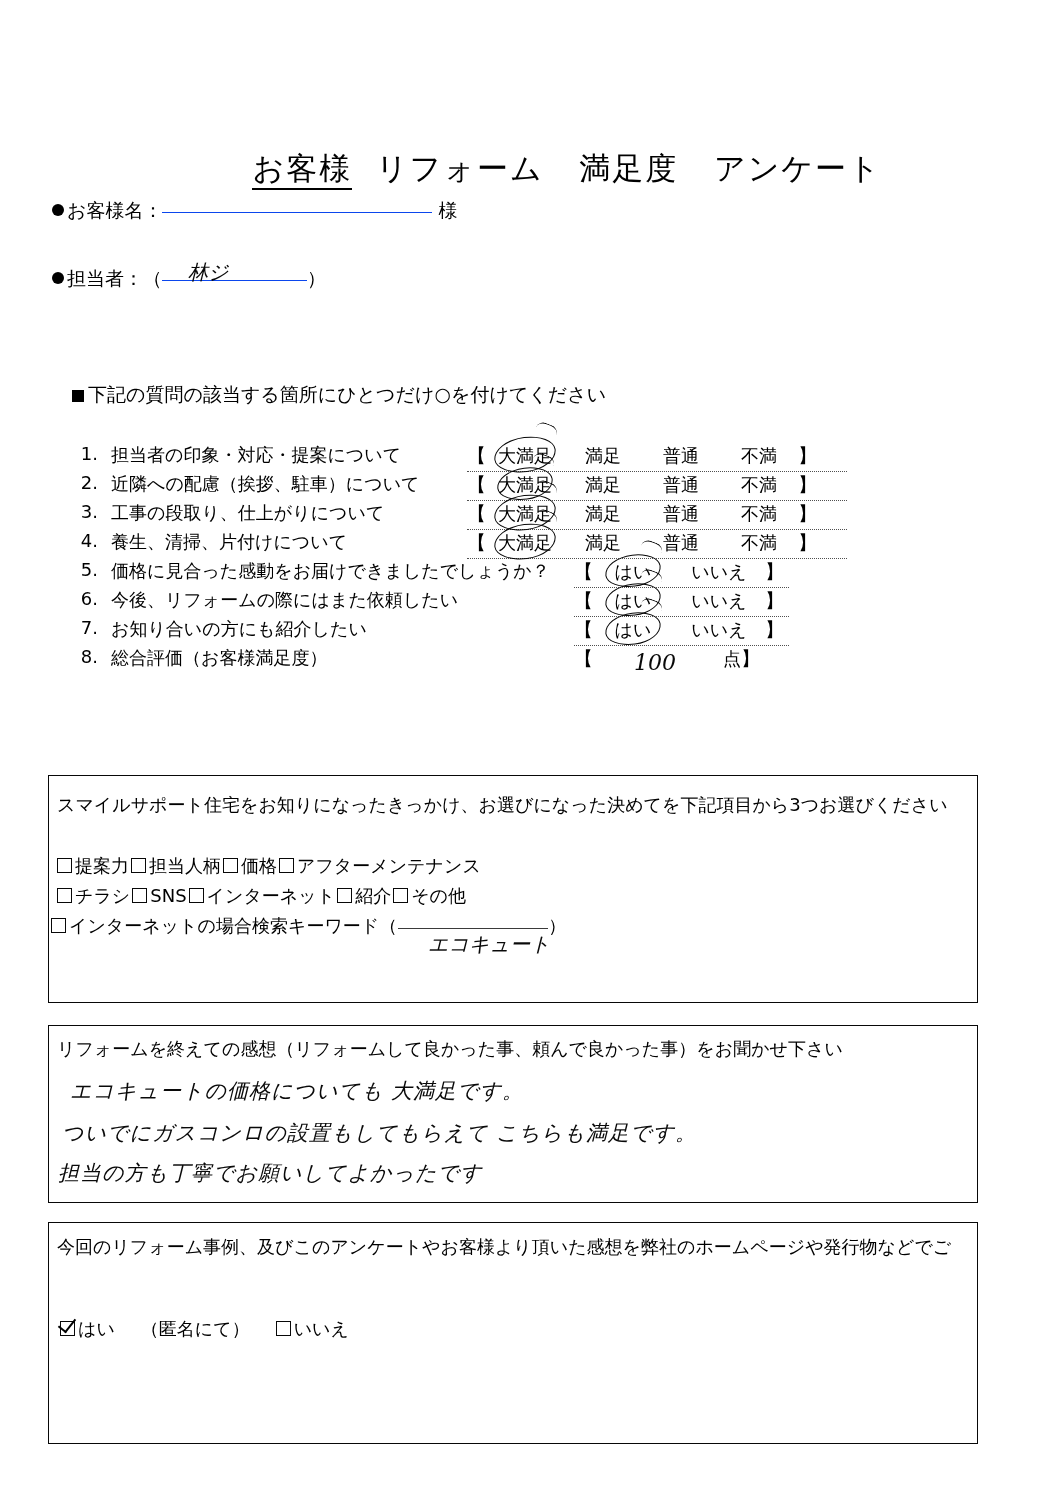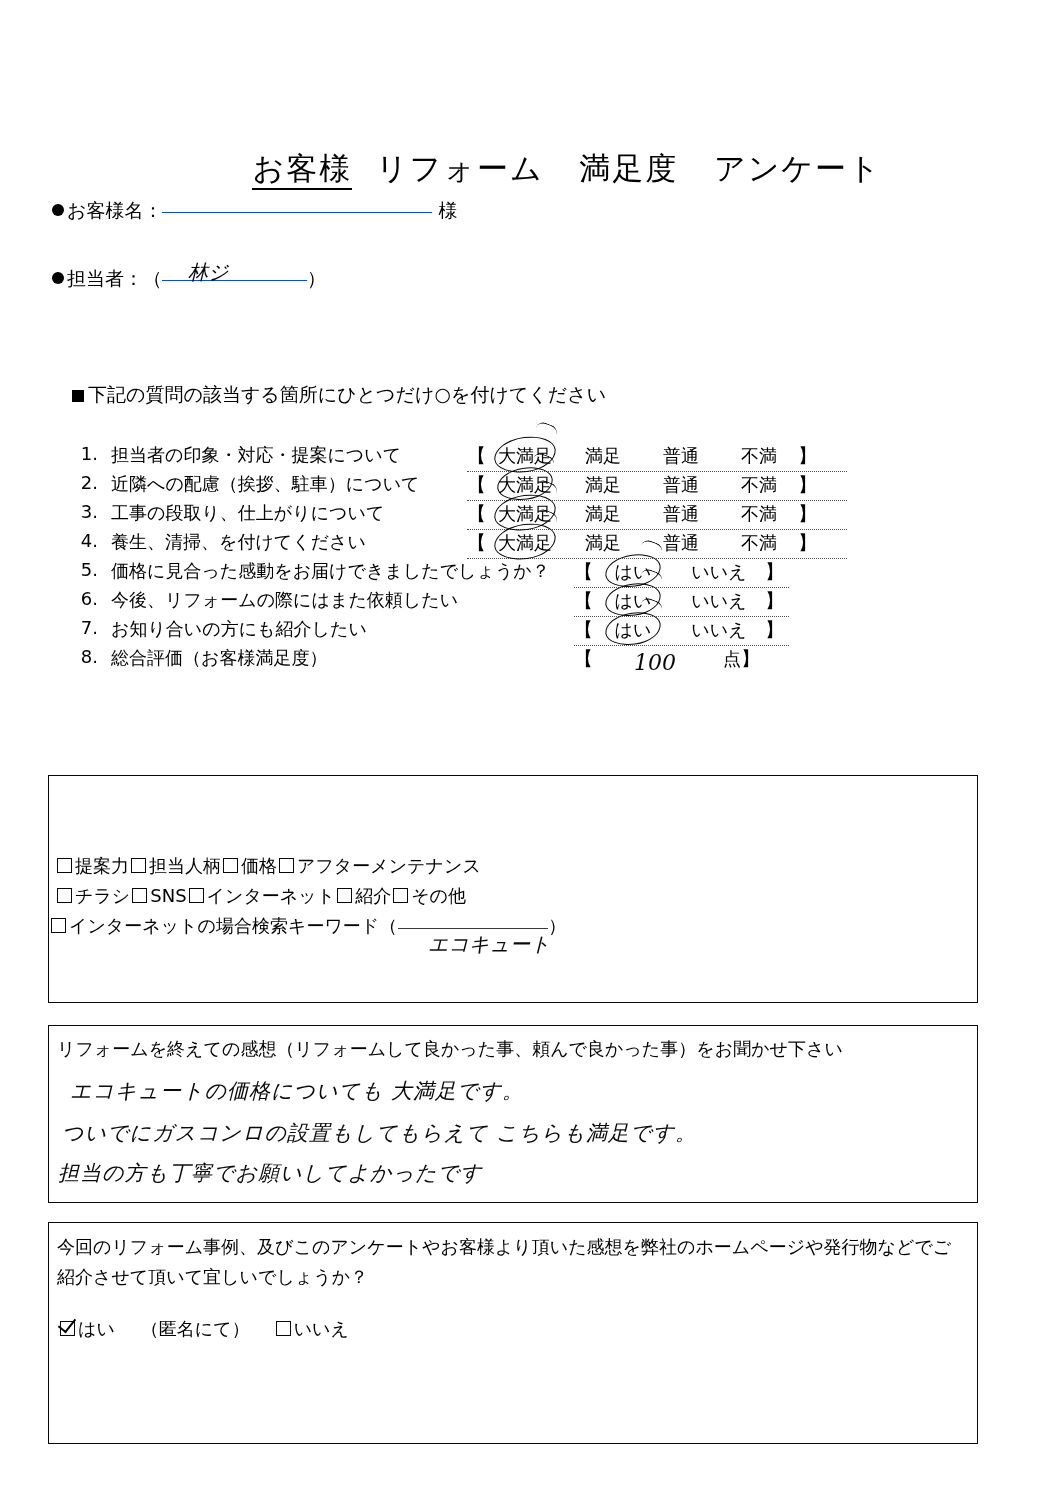--- a/index.html
+++ b/index.html
@@ -278,21 +278,21 @@
     <div class="qrow">
       <span class="qnum">3.</span>
       <span class="qtext">工事の段取り、仕上がりについて</span>
       <span class="qans w4">
         <span class="brk">【</span><span class="opt"><span>大満足</span><span class="circ"></span></span><span class="opt">満足</span><span class="opt">普通</span><span class="opt">不満</span><span class="brk">】</span>
       </span>
     </div>
 
     <div class="qrow">
       <span class="qnum">4.</span>
-      <span class="qtext">養生、清掃、を付けてください</span>
+      <span class="qtext">養生、清掃、片付けについて</span>
       <span class="qans w4">
         <span class="brk">【</span><span class="opt"><span>大満足</span><span class="circ"></span></span><span class="opt">満足</span><span class="opt">普通</span><span class="opt">不満</span><span class="brk">】</span>
       </span>
     </div>
 
     <div class="qrow">
       <span class="qnum">5.</span>
       <span class="qtext">価格に見合った感動をお届けできましたでしょうか？</span>
       <span class="qans w2">
         <span class="brk">【</span><span class="opt-yes"><span>はい</span><span class="circ tight"></span></span><span class="opt-no">いいえ</span><span class="brk">】</span>
@@ -321,20 +321,21 @@
       <span class="qans score" style="border-bottom:none;">
         <span class="brk">【</span>
         <span class="hand score-hand">100</span>
         <span class="score-unit"><span>点</span><span class="brk">】</span></span>
       </span>
     </div>
 
   </div>
 
   <div class="box" style="left:48px; top:775px; width:930px; height:228px;"></div>
+  <div class="box-head doc-text" style="left:57px; top:790px; width:912px;">スマイルサポート住宅をお知りになったきっかけ、お選びになった決めてを下記項目から3つお選びください</div>
 
   <div class="chk-line doc-text" style="position:absolute; left:57px; top:850px;">
     <span class="chk"></span><span>提案力</span><span class="chk" style="margin-left:2px;"></span><span>担当人柄</span><span class="chk" style="margin-left:2px;"></span><span>価格</span><span class="chk" style="margin-left:2px;"></span><span>アフターメンテナンス</span>
   </div>
 
   <div class="chk-line doc-text" style="position:absolute; left:57px; top:880px;">
     <span class="chk"></span><span>チラシ</span><span class="chk" style="margin-left:2px;"></span><span>SNS</span><span class="chk" style="margin-left:2px;"></span><span>インターネット</span><span class="chk" style="margin-left:2px;"></span><span>紹介</span><span class="chk" style="margin-left:2px;"></span><span>その他</span>
   </div>
 
   <div class="chk-line doc-text" style="position:absolute; left:51px; top:910px;">
@@ -344,19 +345,18 @@
 
   <div class="box" style="left:48px; top:1025px; width:930px; height:178px;"></div>
   <div class="box-head doc-text" style="left:57px; top:1034px; width:912px;">リフォームを終えての感想（リフォームして良かった事、頼んで良かった事）をお聞かせ下さい</div>
 
   <div class="hand hand-para" style="left:70px; top:1070px;">エコキュートの価格についても 大満足です。</div>
   <div class="hand hand-para" style="left:62px; top:1112px;">ついでにガスコンロの設置もしてもらえて こちらも満足です。</div>
   <div class="hand hand-para" style="left:58px; top:1152px;">担当の方も丁寧でお願いしてよかったです</div>
 
   <div class="box" style="left:48px; top:1222px; width:930px; height:222px;"></div>
   <div class="box-head doc-text" style="left:57px; top:1232px; width:912px;">今回のリフォーム事例、及びこのアンケートやお客様より頂いた感想を弊社のホームページや発行物などでご</div>
-  <div class="box-head doc-text" style="left:57px; top:1262px; width:912px;">紹介させて頂いて宜しいでしょうか？</div>
 
   <div class="pub-answer doc-text" style="left:60px; top:1317px;">
     <span class="chk checked"></span><span>はい</span><span style="margin-left:26px;">（匿名にて）</span><span class="chk" style="margin-left:26px;"></span><span>いいえ</span>
   </div>
 
 </div>
 
 </body></html>

